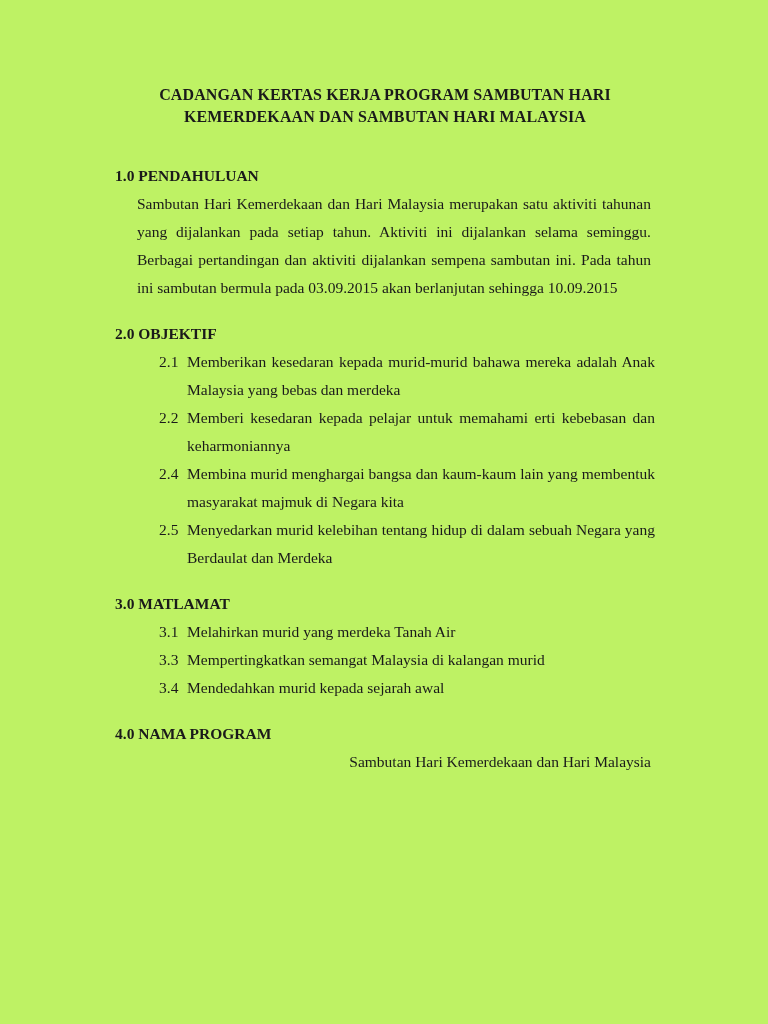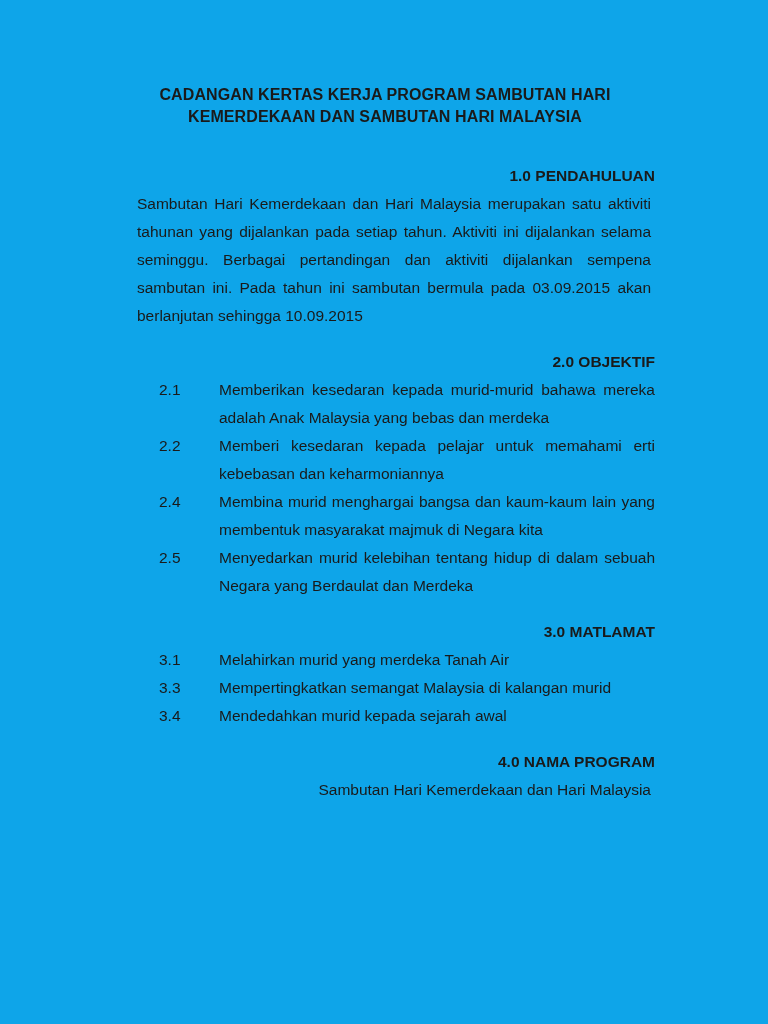--- a/index.html
+++ b/index.html
@@ -4,55 +4,53 @@
 <style>
   html, body {
     margin: 0;
     padding: 0;
     background: #ffffff;
   }
   .page {
     position: relative;
     width: 768px;
     height: 1024px;
-    background: #0ea5e9;
+    background: #bef264;
     box-sizing: border-box;
     padding: 84px 113px 0 115px;
-    font-family: Liberation Sans, sans-serif;
+    font-family: Liberation Serif, serif;
     color: #1a1a1a;
     font-size: 15.5px;
     line-height: 28px;
     overflow: hidden;
   }
   .doc-title {
     font-weight: bold;
     font-size: 16px;
     line-height: 22px;
     text-align: center;
     margin: 0 0 34px 0;
     letter-spacing: 0.1px;
   }
   .section { margin-top: 18px; }
   .section.first { margin-top: 0; }
   .heading {
     font-weight: bold;
     margin: 0;
     font-size: 15.5px;
     line-height: 28px;
-    text-align: right;
   }
   .para {
     margin: 0 4px 0 22px;
     text-align: justify;
   }
   .para.plain { text-align: right; }
   .item {
     display: flex;
     margin-left: 44px;
-    gap: 32px;
   }
   .item .num { flex: 0 0 28px; }
   .item .txt { flex: 1; text-align: justify; }
 </style>
 </head>
 <body>
 
 <div class="page">
 
   <h1 class="doc-title">

